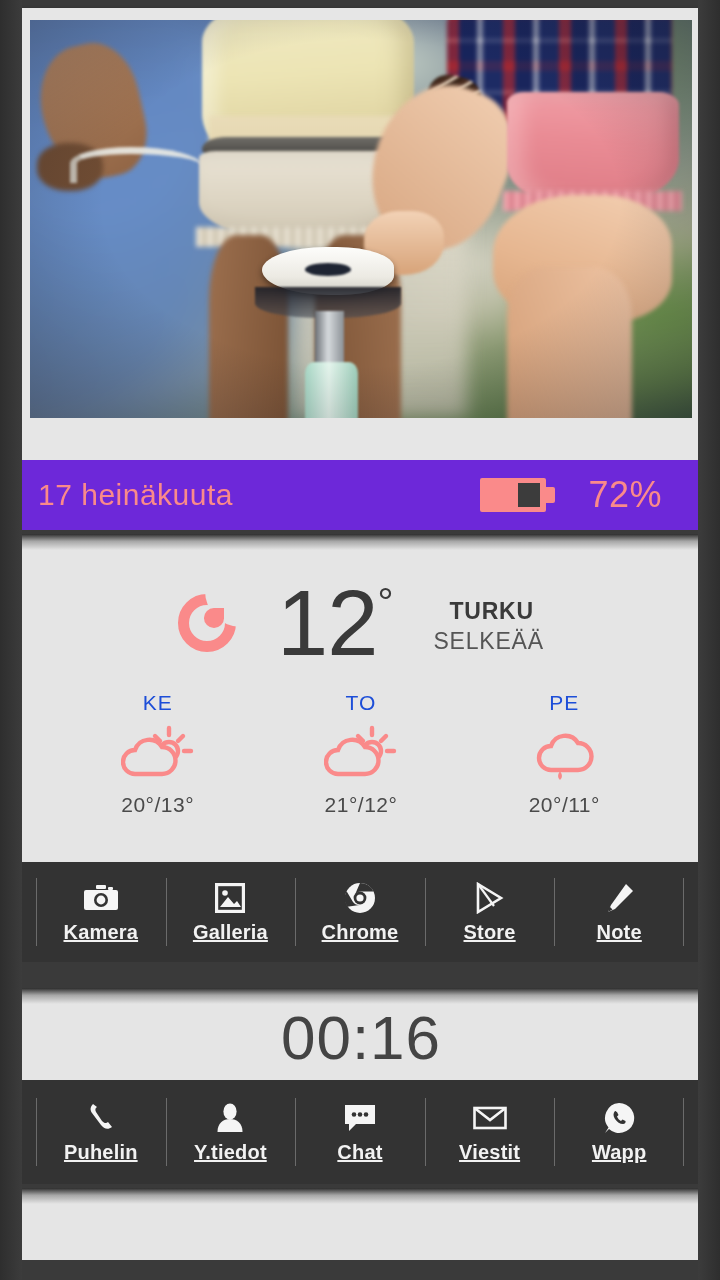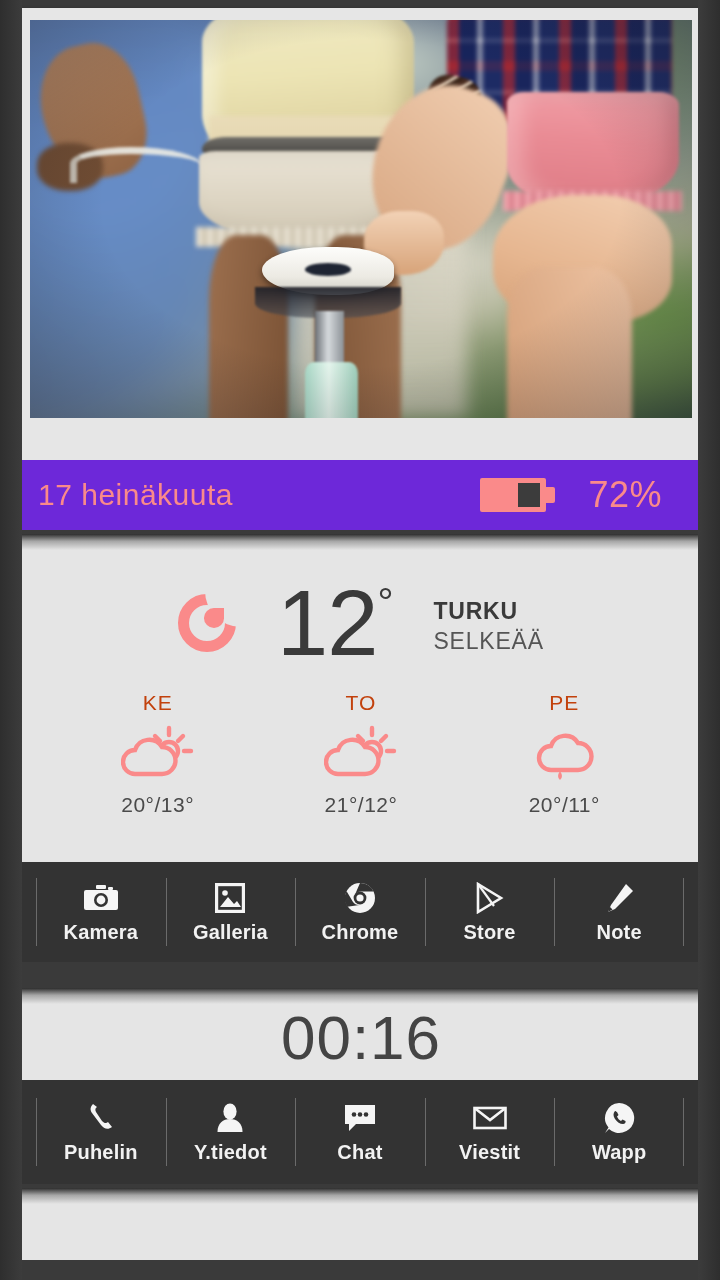--- a/index.html
+++ b/index.html
@@ -315,34 +315,35 @@
     color: #3a3a3a;
     font-weight: 400;
     line-height: .9;
     letter-spacing: -1px;
   }
   .temp-now sup { font-size: 40px; vertical-align: top; line-height: 1; }
   .loc-block { padding-top: 6px; }
   .loc-city {
     font-size: 23px; font-weight: bold; color: #3a3a3a;
     letter-spacing: .8px;
+    margin-left: 16px;
   }
   .loc-cond {
     font-size: 23px; color: #555; letter-spacing: .8px; margin-top: 3px;
   }
 
   .forecast {
     display: flex; justify-content: space-around;
     padding: 26px 34px 0 34px;
   }
   .fc-day {
     display: flex; flex-direction: column; align-items: center; gap: 9px;
     width: 25%;
   }
-  .fc-name { font-size: 21px; color: #c2410c; letter-spacing: 1px; }
+  .fc-name { font-size: 21px; color: #1d4ed8; letter-spacing: 1px; }
   .fc-temps { font-size: 21px; color: #4a4a4a; letter-spacing: .5px; }
   .fc-icon { width: 74px; height: 60px; }
 
   
   .dock {
     position: absolute;
     left: 0;
     width: 720px;
     background: #333333;
     z-index: 12;
@@ -383,20 +384,21 @@
   }
   .dock-icon {
     width: 36px; height: 34px;
     display: flex; align-items: center; justify-content: center;
   }
   .dock-label {
     color: #f2f2f2;
     font-size: 20px;
     font-weight: bold;
     letter-spacing: .2px;
+    text-decoration: underline;
   }
 
   
   .clock-panel { top: 988px; height: 100px; }
   .clock-time {
     text-align: center;
     font-size: 62px;
     color: #444;
     line-height: 100px;
     letter-spacing: 1px;

